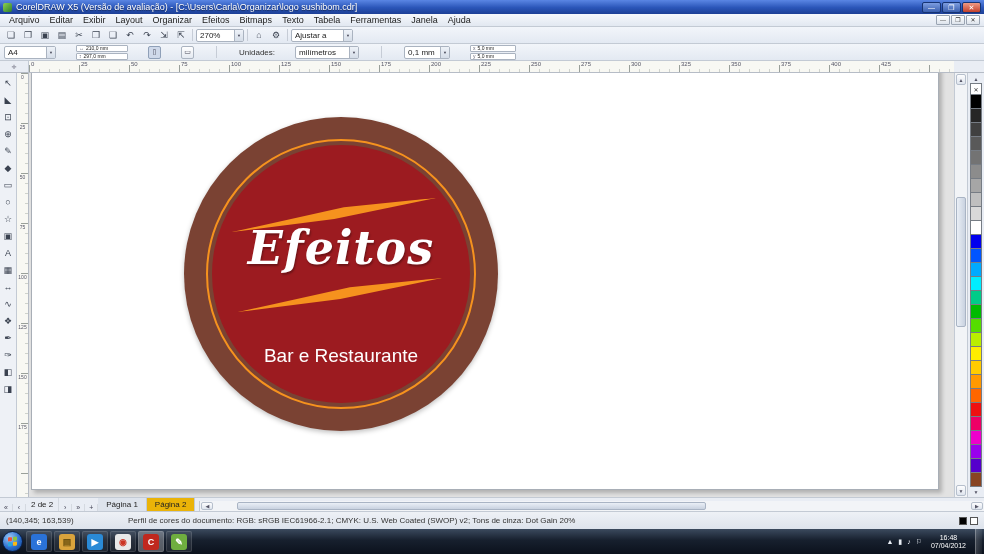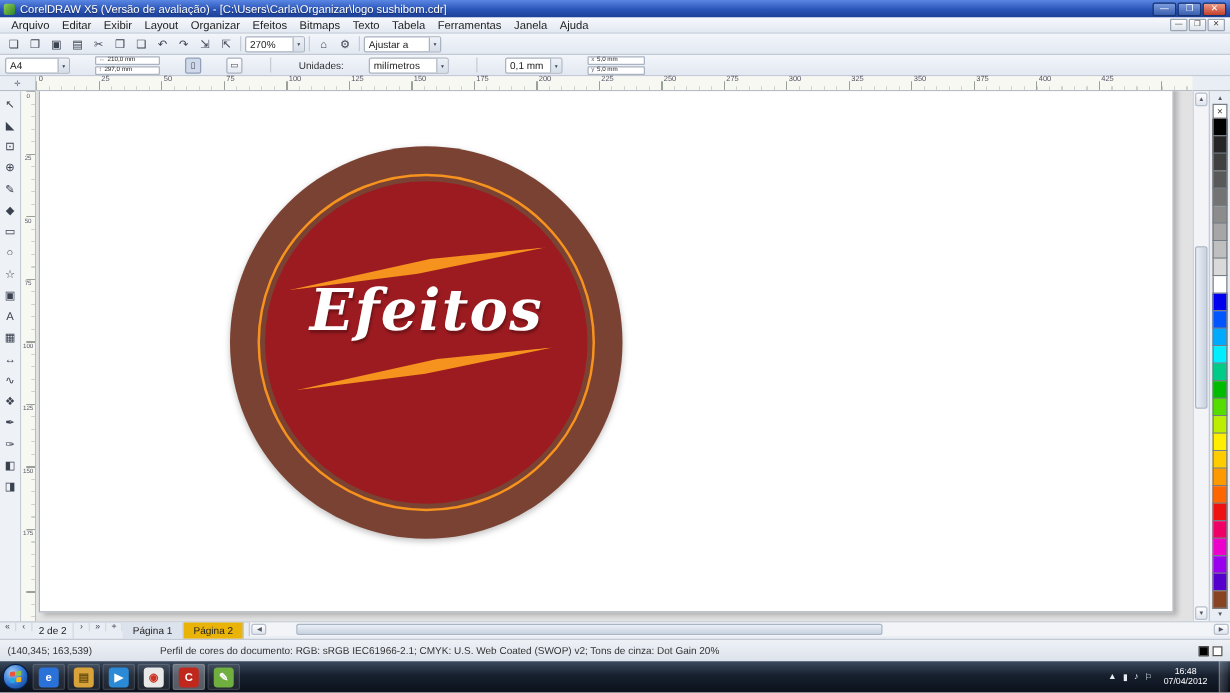--- a/index.html
+++ b/index.html
@@ -93,21 +93,21 @@
   .vthumb{position:absolute;left:0;right:0;top:28%;height:130px;background:linear-gradient(90deg,#eaeff6,#c9d2e0);
     border:1px solid #a9b4c4;border-radius:2px}
   .palette{width:17px;background:#e9edf4;border-left:1px solid #c3cad4;display:flex;flex-direction:column;padding:1px}
   .parrow{height:9px;display:flex;align-items:center;justify-content:center;font-size:5px;color:#556}
   .pcell{border:1px solid #767c84;border-top:none;margin:0 1px}
   .nocolor{height:12px;background:#fff;border-top:1px solid #767c84;display:flex;align-items:center;justify-content:center;font-size:6px;color:#333}
   .pcells{flex:1;display:flex;flex-direction:column}
   .pcells .pcell{flex:1;min-height:0}
 
   
-  .pagebar{position:absolute;left:0;top:497px;width:100%;height:14px;background:#e9edf4;border-top:1px solid #c3cad4;display:flex;align-items:flex-start}
+  .pagebar{position:absolute;left:0;top:497px;width:100%;height:14px;background:#e9edf4;border-top:1px solid #c3cad4;display:flex;align-items:flex-end}
   .navbtn{width:13px;display:flex;align-items:center;justify-content:center;font-size:7px;color:#445;border-right:1px solid #d4d9e0}
   .navlabel{padding:0 5px;font-size:8px;line-height:13px;color:#222;border-right:1px solid #d4d9e0}
   .ptabs{display:flex}
   .ptab{padding:0 8px;font-size:8px;line-height:13px;color:#222;border-right:1px solid #c3cad4;display:flex;align-items:center}
   .hscroll{flex:1;display:flex;margin-left:4px;background:#f2f4f7;border-left:1px solid #c3cad4}
   .harrow{width:12px;display:flex;align-items:center;justify-content:center;font-size:5px;color:#556;
     background:linear-gradient(#fdfdfe,#dfe5ee);border:1px solid #b6bfcc;border-radius:2px;margin:1px}
   .htrack{flex:1;position:relative;margin:1px 0}
   .hthumb{position:absolute;top:0;bottom:0;left:3%;width:62%;background:linear-gradient(#eaeff6,#c9d2e0);border:1px solid #a9b4c4;border-radius:2px}
 
@@ -321,20 +321,21 @@
 
     <div class="canvas">
       <div class="page"></div>
       <div class="logo">
         <div class="circle-outer" style="background: rgb(122, 66, 51);"></div>
         <div class="circle-ring" style="border-color: rgb(246, 146, 30);"></div>
         <div class="circle-inner" style="background: rgb(156, 27, 32);"></div>
         <div class="swoosh top" style="background: rgb(246, 146, 30);"></div>
         <div class="swoosh bottom" style="background: rgb(246, 146, 30);"></div>
         <div class="logo-title" style="color: rgb(255, 255, 255);">Efeitos</div>
+        <div class="logo-sub" style="color: rgb(255, 255, 255);">Bar e Restaurante</div>
       </div>
     </div>
 
     <div class="vscroll">
       <span class="sarrow">▲</span>
       <div class="vtrack">
         <div class="vthumb"></div>
       </div>
       <span class="sarrow">▼</span>
     </div>

